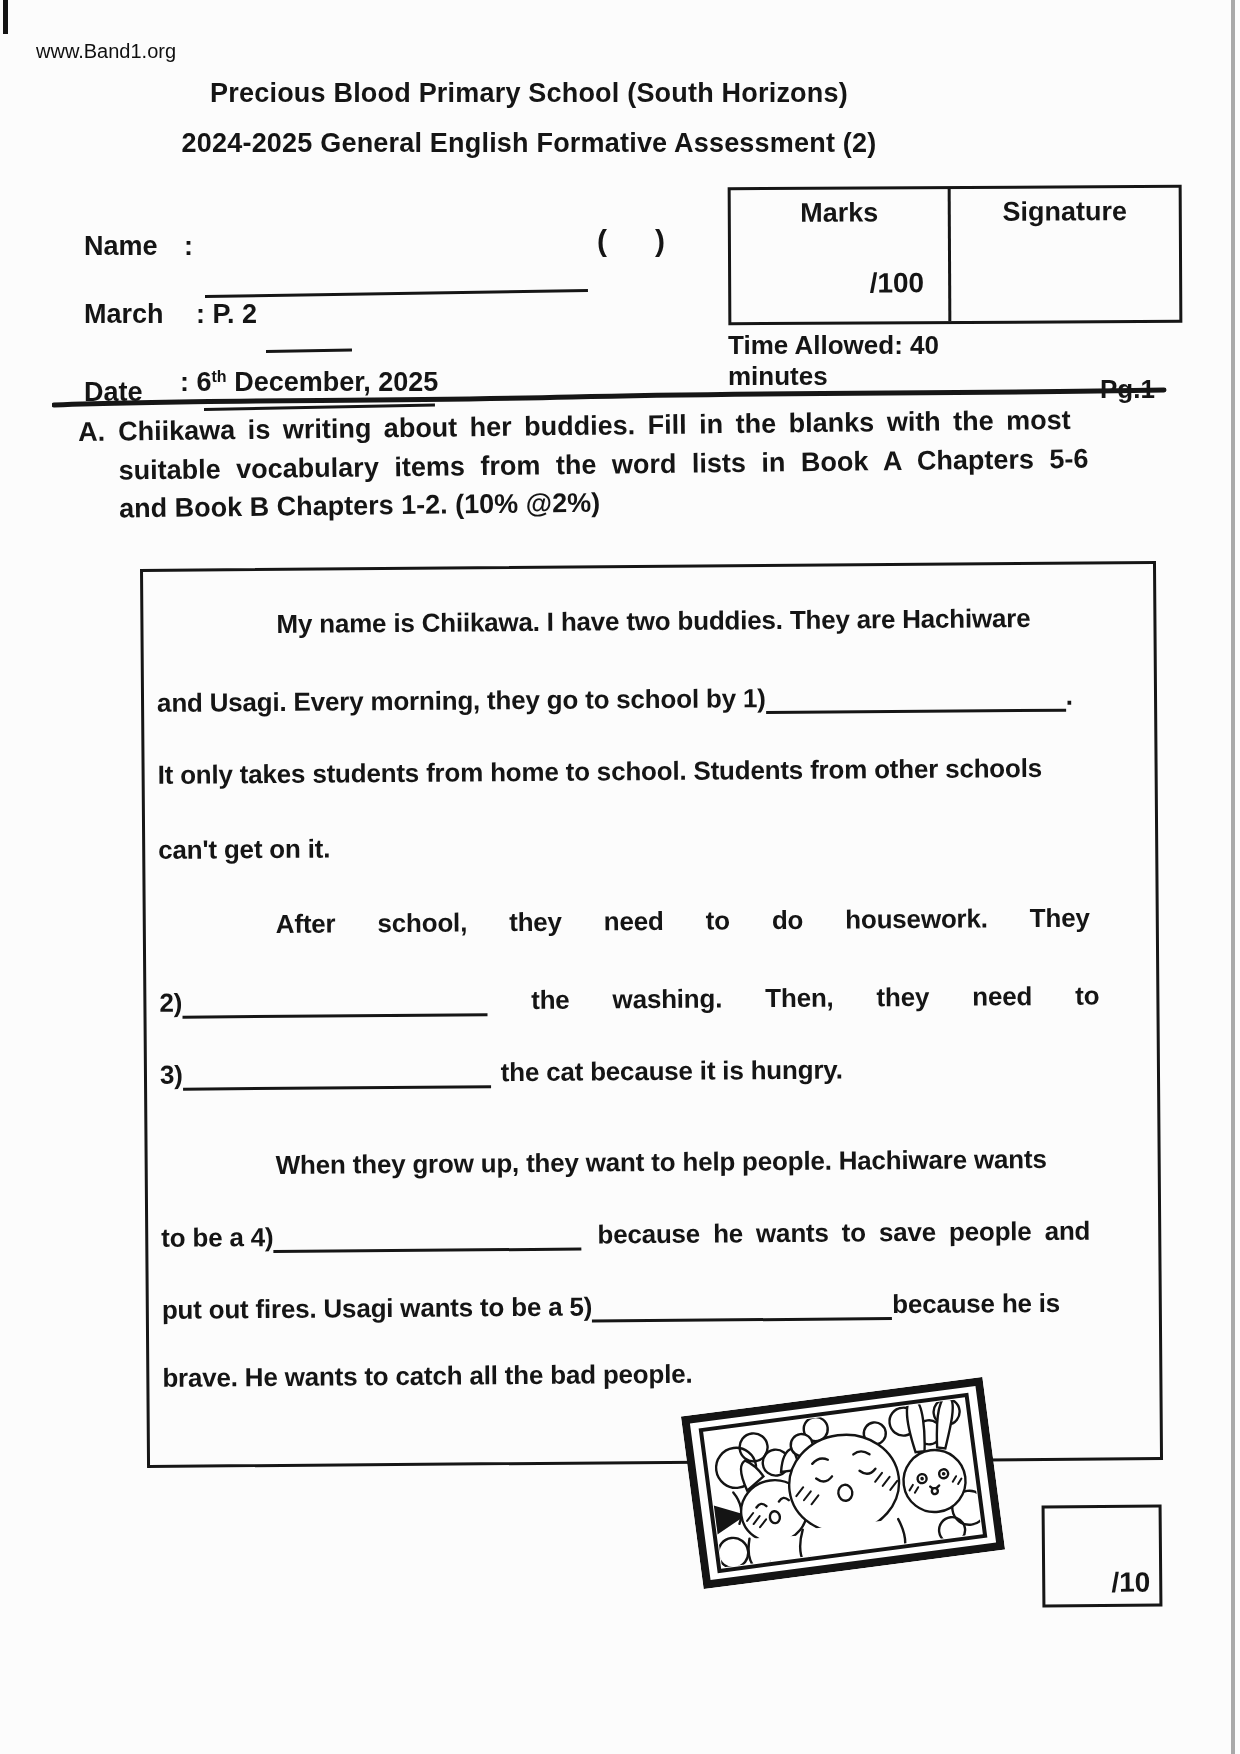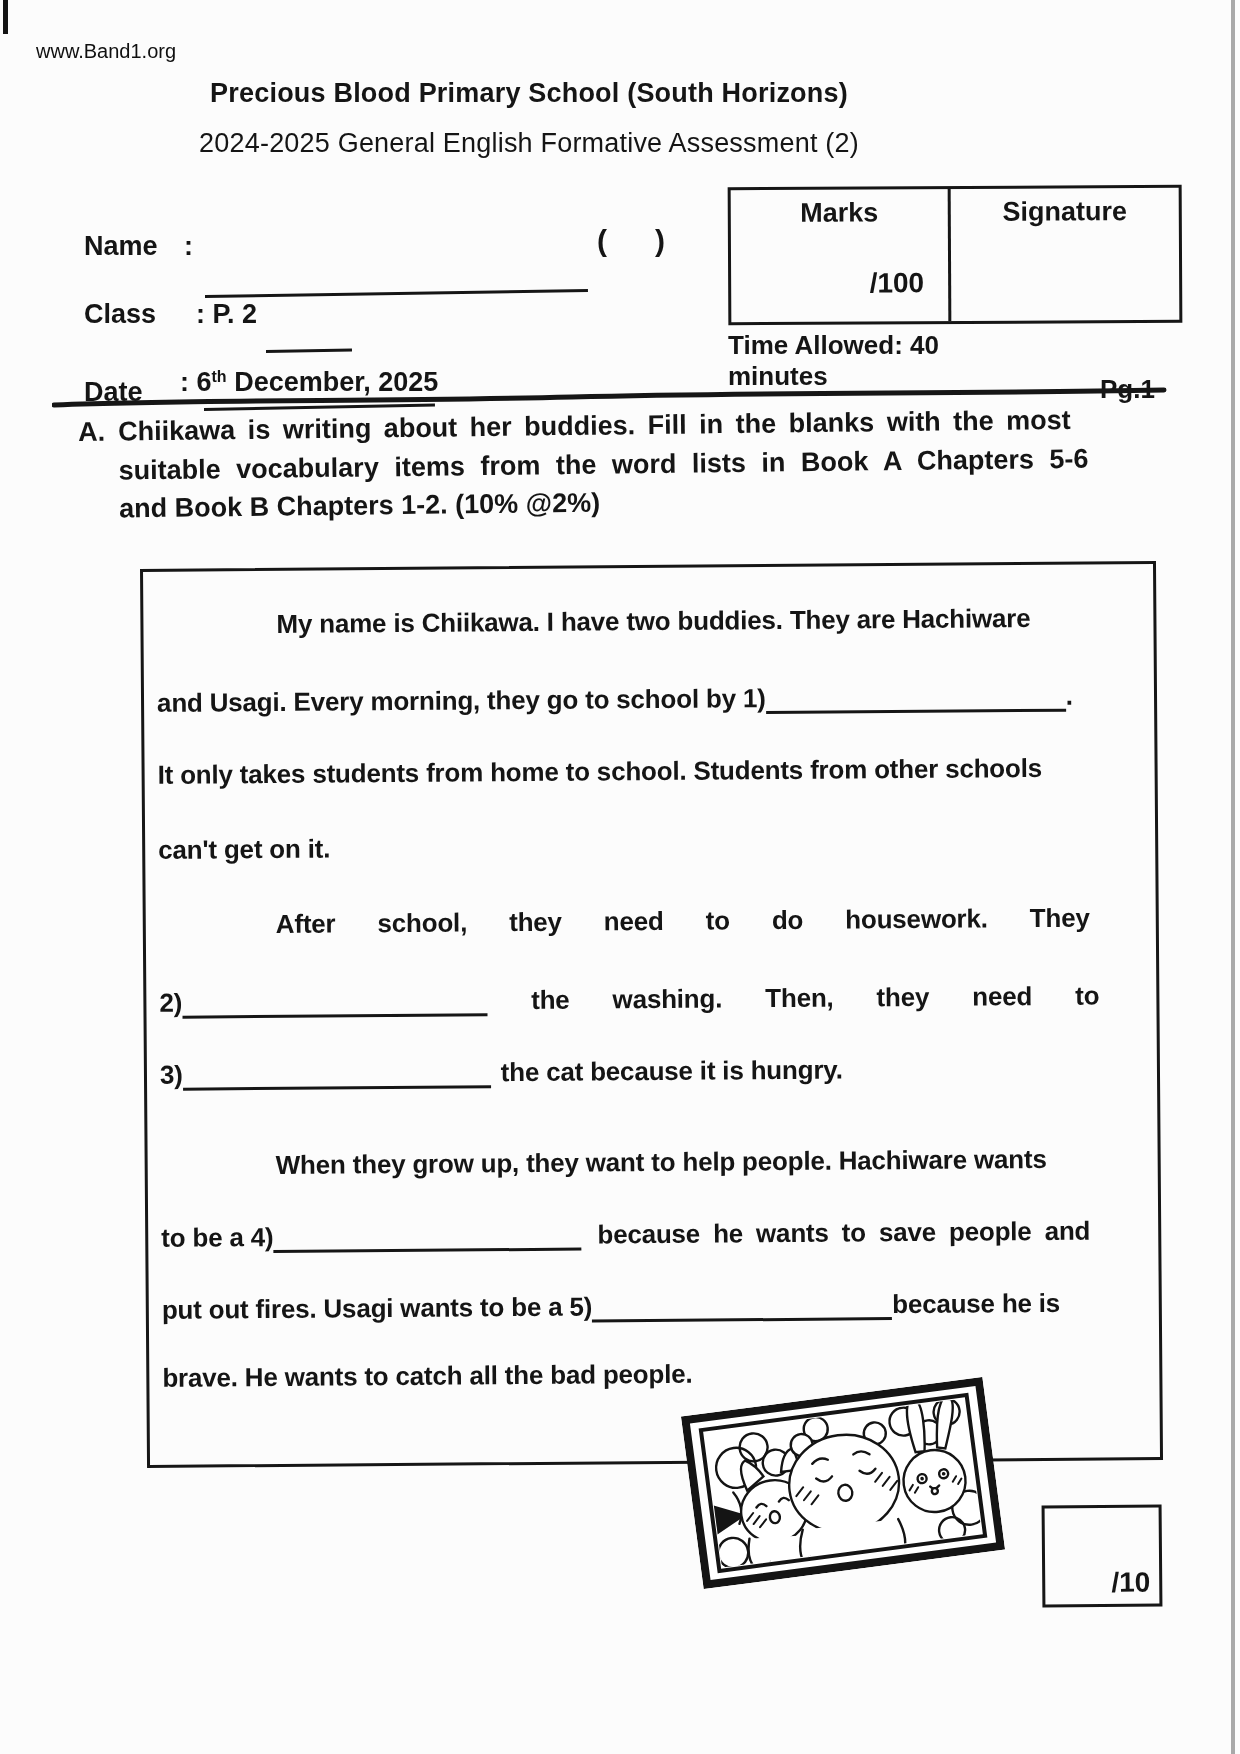--- a/index.html
+++ b/index.html
@@ -6,21 +6,21 @@
   body{width:1240px;height:1754px;background:#fcfcfc;font-family:"Liberation Sans",sans-serif;color:#151515;overflow:hidden;}
   .page{position:absolute;left:0;top:0;width:1008px;height:1754px;}
   .abs{position:absolute;}
   
   .edge-line{left:1231px;top:0;width:4px;height:1754px;background:#9a9a9a;opacity:.85;}
   .corner-mark{left:3px;top:0;width:5px;height:34px;background:#141414;}
   
   .watermark{left:36px;top:40px;font-size:20px;font-weight:400;color:#101010;}
   
   .title1{left:50px;right:0;top:78px;text-align:center;font-size:27px;font-weight:700;letter-spacing:.2px;}
-  .title2{left:50px;right:0;top:128px;text-align:center;font-size:27px;font-weight:400;letter-spacing:.2px;}
+  .title2{left:50px;right:0;top:128px;text-align:center;font-size:27px;font-weight:700;letter-spacing:.2px;}
   
   .ilabel{font-size:27px;font-weight:700;}
   .ival{font-size:27px;font-weight:700;}
   .uline{background:#161616;height:3px;transform-origin:left center;}
   .paren{font-size:30px;font-weight:700;}
   .sup{font-size:16px;vertical-align:9px;font-weight:700;}
   
   .marks-table{left:728px;top:186px;width:448px;height:132px;border:3px solid #161616;display:grid;grid-template-columns:217px 1fr;transform:rotate(-0.3deg);background:transparent;}
   .marks-col{position:relative;text-align:center;padding-top:8px;font-size:27px;font-weight:700;}
   .marks-col.sig{border-left:3px solid #161616;}
@@ -66,21 +66,21 @@
 
   <div class="abs title1">Precious Blood Primary School (South Horizons)</div>
   <div class="abs title2">2024-2025 General English Formative Assessment (2)</div>
 
   <div class="abs ilabel" style="left:84px;top:231px;">Name</div>
   <div class="abs ilabel" style="left:184px;top:231px;">:</div>
   <div class="abs uline" style="left:205px;top:295px;width:383px;transform:rotate(-0.9deg);"></div>
   <div class="abs paren" style="left:597px;top:224px;">(</div>
   <div class="abs paren" style="left:655px;top:224px;">)</div>
 
-  <div class="abs ilabel" style="left:84px;top:299px;">Class</div>
+  <div class="abs ilabel" style="left:84px;top:299px;">March</div>
   <div class="abs ival" style="left:180px;top:299px;margin-left:16px;">: P. 2</div>
   <div class="abs uline" style="left:266px;top:350px;width:86px;transform:rotate(-1deg);"></div>
 
   <div class="abs ilabel" style="left:84px;top:377px;">Date</div>
   <div class="abs ival" style="left:180px;top:367px;"><span>: 6</span><span class="sup">th</span><span> December, 2025</span></div>
   <div class="abs uline" style="left:204px;top:408px;width:231px;transform:rotate(-1.1deg);"></div>
 
   <div class="abs marks-table">
     <div class="marks-col">
       <span>Marks</span>

